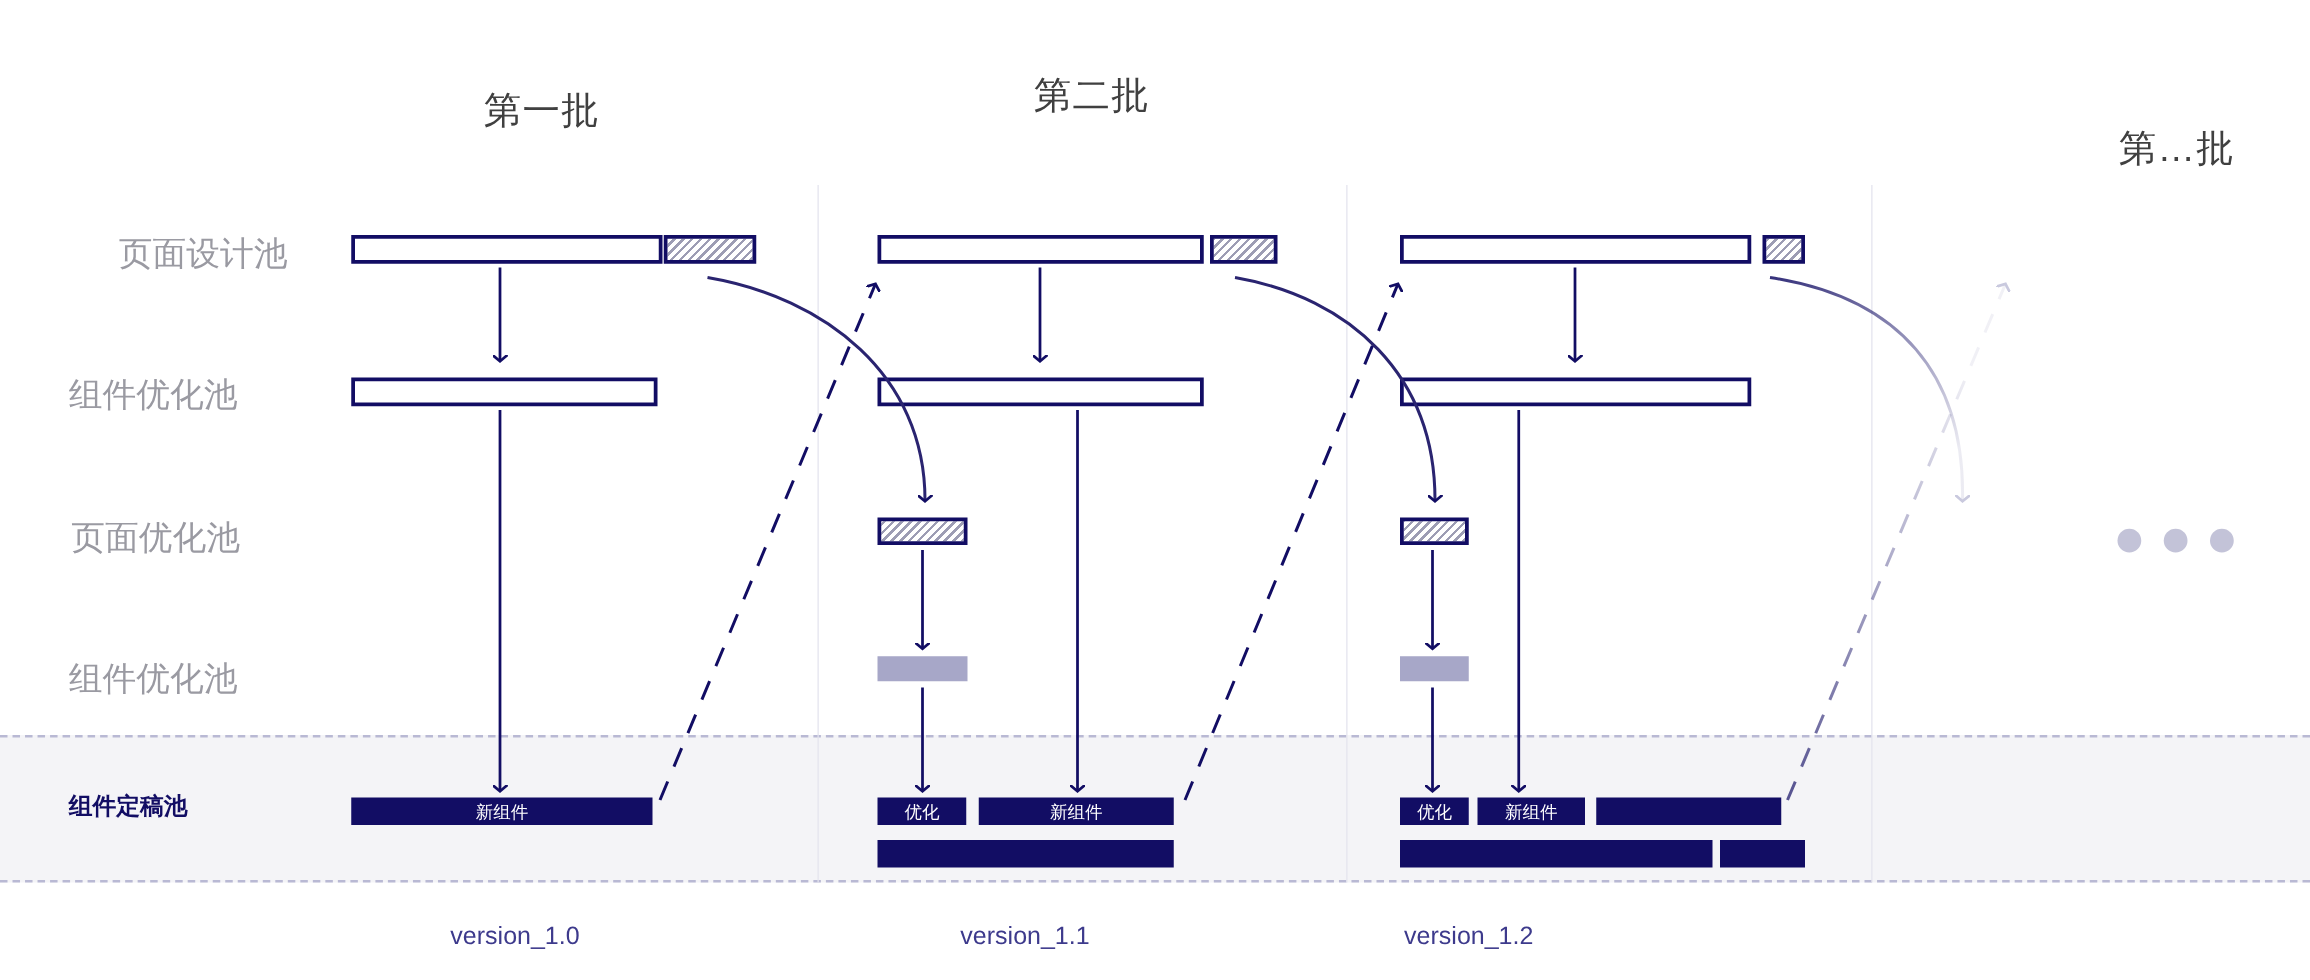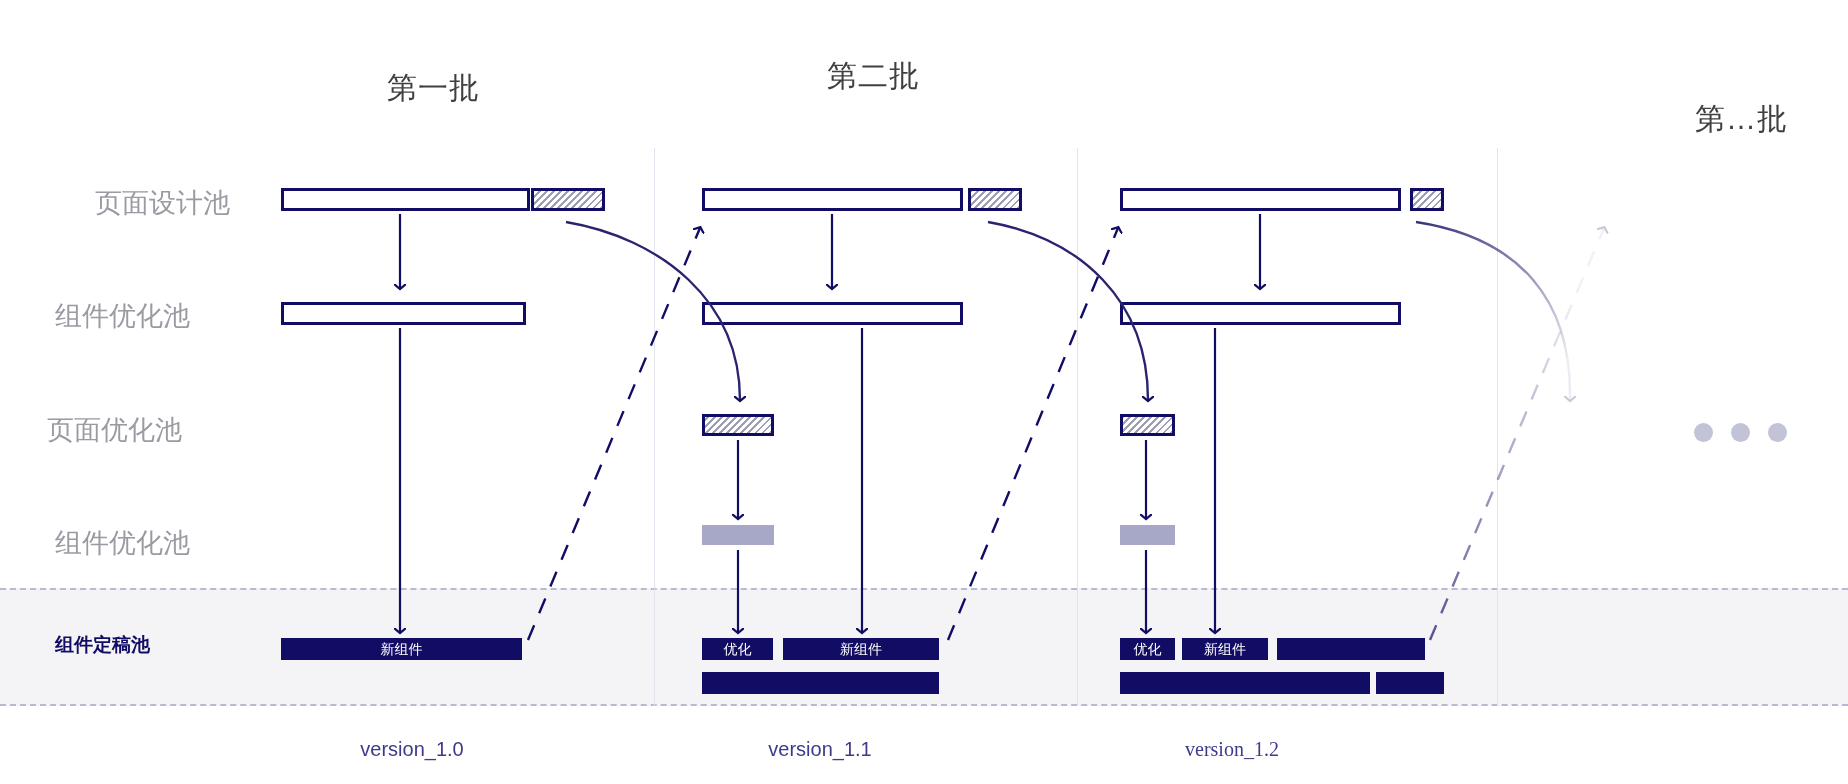--- a/index.html
+++ b/index.html
@@ -134,21 +134,21 @@
   <div class="col-divider" style="left:654px;top:148px;height:558px;"></div>
   <div class="col-divider" style="left:1077px;top:148px;height:558px;"></div>
   <div class="col-divider" style="left:1497px;top:148px;height:558px;"></div>
 
   <div class="col-header" style="left:300px;top:68px;width:180px;">第一批</div>
   <div class="col-header" style="left:740px;top:56px;width:180px;">第二批</div>
   <div class="col-header" style="left:1608px;top:68px;width:180px;margin-top:31px;">第…批</div>
 
   <div class="row-label" style="left:55px;top:185px;margin-left:40px;">页面设计池</div>
   <div class="row-label" style="left:55px;top:298px;">组件优化池</div>
-  <div class="row-label" style="left:47px;top:412px;text-align:right;">页面优化池</div>
+  <div class="row-label" style="left:57px;top:412px;text-align:right;">页面优化池</div>
   <div class="row-label" style="left:55px;top:525px;text-align:center;">组件优化池</div>
   <div class="row-label accent" style="left:55px;top:632px;">组件定稿池</div>
 
   <div class="bar bar-outline" style="left:281px;top:188px;width:249px;height:23px;"></div>
   <div class="bar bar-hatch" style="left:531px;top:188px;width:74px;height:23px;"></div>
 
   <div class="bar bar-outline" style="left:702px;top:188px;width:261px;height:23px;"></div>
   <div class="bar bar-hatch" style="left:968px;top:188px;width:54px;height:23px;"></div>
 
   <div class="bar bar-outline" style="left:1120px;top:188px;width:281px;height:23px;"></div>
@@ -187,21 +187,21 @@
   <div class="bar bar-solid" style="left:1376px;top:672px;width:68px;height:22px;"></div>
 
   <div class="dots" style="left:1694px;top:423px;">
     <span></span>
       <span></span>
       <span></span>
   </div>
 
   <div class="version-label" style="left:317px;top:738px;width:190px;">version_1.0</div>
   <div class="version-label" style="left:725px;top:738px;width:190px;">version_1.1</div>
-  <div class="version-label" style="left:1137px;top:738px;width:190px;font-family:Liberation Serif, serif;">version_1.2</div>
+  <div class="version-label" style="left:1080px;top:738px;width:190px;">version_1.2</div>
 
   <svg id="arrows" viewBox="0 0 1848 784" xmlns="http://www.w3.org/2000/svg">
     <defs>
       <marker id="ah" markerWidth="12" markerHeight="12" refX="4" refY="6" orient="auto" markerUnits="userSpaceOnUse">
         <path d="M0,0 L5,6 L0,12" fill="none" stroke="#120d64" stroke-width="2.2"></path>
       </marker>
       <marker id="ah-fade" markerWidth="12" markerHeight="12" refX="4" refY="6" orient="auto" markerUnits="userSpaceOnUse">
         <path d="M0,0 L5,6 L0,12" fill="none" stroke="#c9c9de" stroke-width="2.2"></path>
       </marker>
       <linearGradient id="fadeCurve" x1="0" y1="0" x2="0.6" y2="1">

